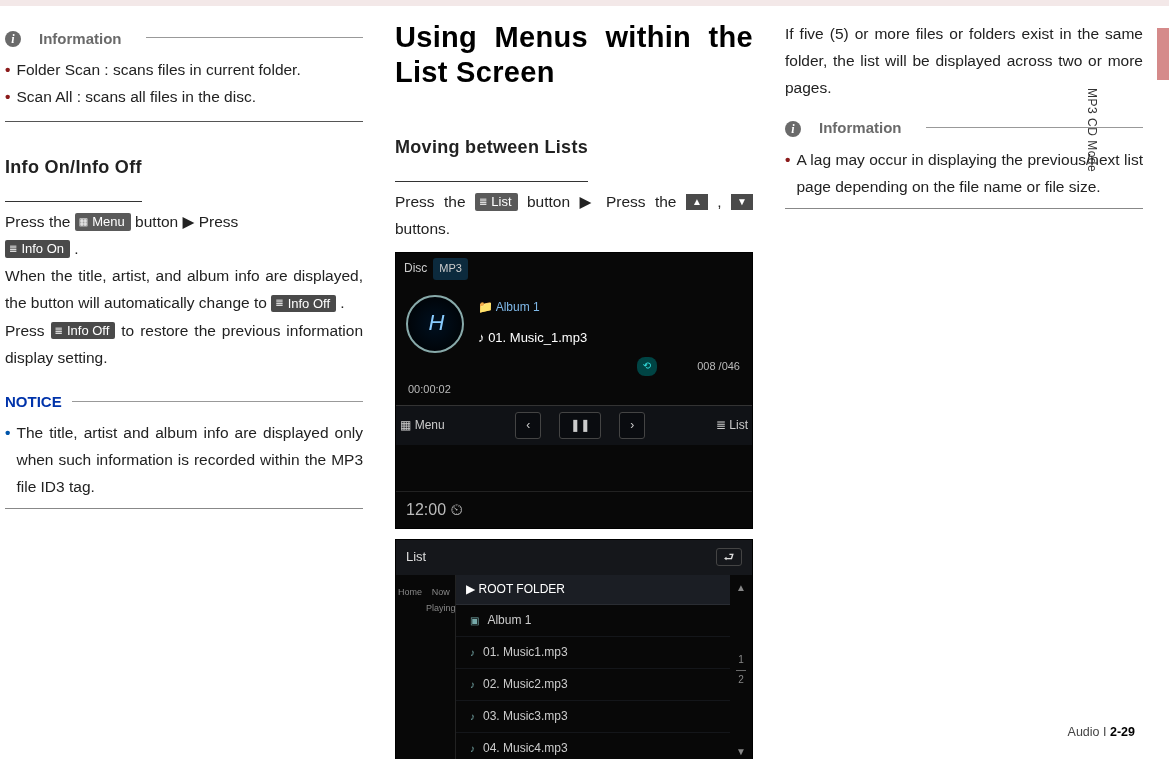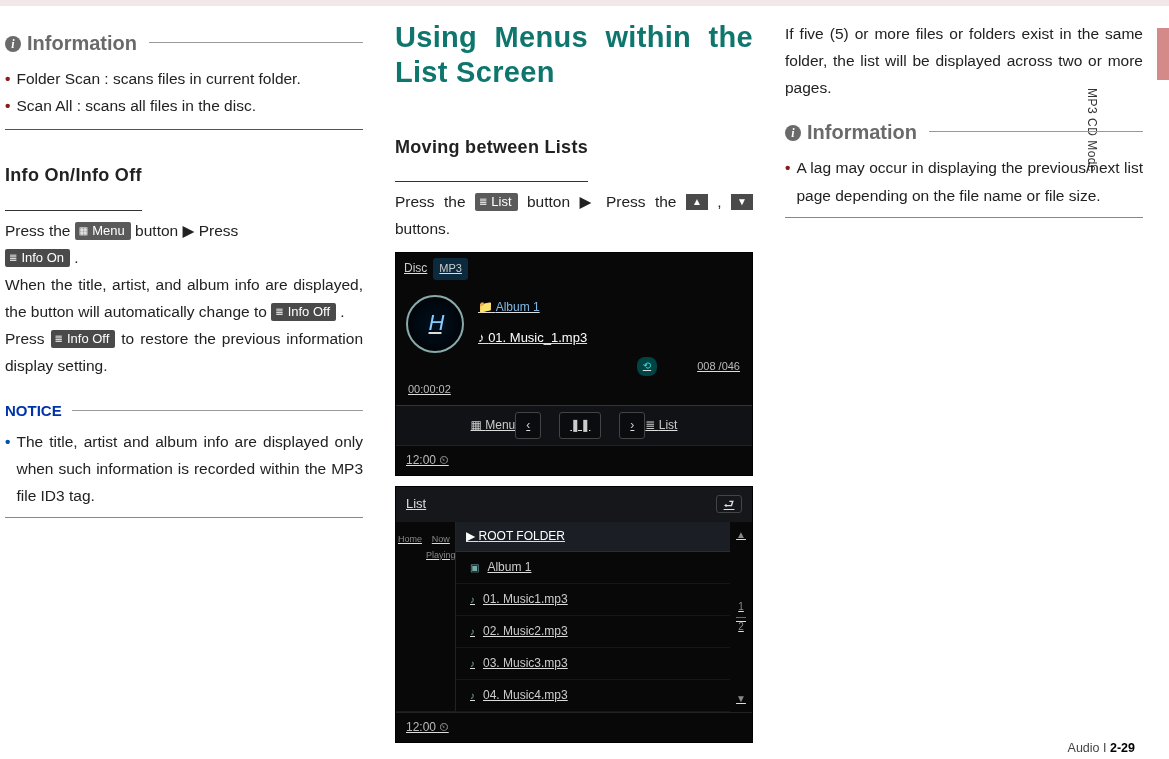--- a/index.html
+++ b/index.html
@@ -8,21 +8,21 @@
 
   .top-bar { position: absolute; top: 0; left: 0; width: 1169px; height: 6px; background: #f3e8e8; }
 
   .page { position: absolute; top: 20px; left: 5px; width: 1150px; display: flex; gap: 32px; }
   .col { width: 358px; font-size: 15.5px; line-height: 1.75; text-align: justify; }
 
   .side-tab { position: absolute; top: 28px; right: 0; width: 28px; height: 120px; }
   .side-tab .bar { position: absolute; top: 0; right: 0; width: 12px; height: 52px; background: #d58a8a; }
   .side-tab .txt { position: absolute; top: 60px; right: -40px; width: 110px; transform: rotate(90deg); transform-origin: left top; font-size: 12px; color: #333; letter-spacing: .5px; }
 
-  .info-head { display: flex; align-items: center; gap: 6px; color: #6a6a6a; font-weight: bold; font-size: 20px; margin-top: 6px; margin-bottom: 4px; }
+  .info-head { display: flex; align-items: center; gap: 18px; color: #6a6a6a; font-weight: bold; font-size: 15px; margin-top: 6px; margin-bottom: 4px; }
   .info-head .rule { flex: 1; border-bottom: 1px solid #999; margin-left: 6px; margin-bottom: 3px; }
   .i-circle { width: 16px; height: 16px; border-radius: 8px; background: #6a6a6a; color: #fff; font-style: italic; font-family: Georgia, serif; font-size: 12px; display: inline-flex; align-items: center; justify-content: center; line-height: 1; }
   .i-circle::before { content: "i"; }
 
   .bullet-line { display: flex; gap: 6px; }
   .bullet-dot { color: #8b1a1a; font-weight: bold; line-height: 1.75; }
   .bullet-dot.blue { color: #0055aa; }
   .bullet-text { flex: 1; }
 
   hr.sep { border: none; border-top: 1px solid #555; margin: 10px 0 14px; }
@@ -32,52 +32,52 @@
 
   .btn-chip { display: inline-flex; align-items: center; gap: 4px; background: #5a5a5a; color: #fff; font-size: 13px; padding: 1px 6px 1px 4px; border-radius: 2px; vertical-align: 2px; line-height: 1.2; }
   .btn-chip .mini-icon { font-size: 10px; line-height: 1; }
   .btn-chip.dark { background: #4a4a4a; }
 
   .tri-chip { display: inline-flex; align-items: center; justify-content: center; width: 22px; height: 16px; background: #4a4a4a; color: #fff; font-size: 10px; vertical-align: 2px; }
 
   .notice { color: #0033aa; font-weight: bold; font-size: 15px; display: flex; align-items: center; gap: 10px; margin-top: 18px; margin-bottom: 4px; }
   .notice .rule { flex: 1; border-bottom: 1px solid #999; }
 
-  .main-h { color: #0f766e; font-size: 29px; font-weight: 600; line-height: 1.2; letter-spacing: .3px; margin-bottom: 26px; }
+  .main-h { color: #000000; font-size: 29px; font-weight: 600; line-height: 1.2; letter-spacing: .3px; margin-bottom: 26px; }
 
   
-  .shot { width: 100%; background: #080808; color: #ddd; font-size: 12px; border: 1px solid #000; margin-top: 10px; text-decoration: underline; }
+  .shot { width: 100%; background: #080808; color: #ddd; font-size: 12px; border: 1px solid #000; margin-top: 10px; }
   .shot .hdr { display: flex; align-items: center; padding: 5px 8px; font-size: 12px; color: #ccc; }
   .shot .tag { background: #0c2a3d; border-radius: 3px; padding: 1px 6px; margin-left: 6px; font-size: 11px; }
   .shot .body1 { display: flex; align-items: center; padding: 10px 10px 4px; }
   .shot .logo { width: 58px; height: 58px; border: 2px solid #8aa; border-radius: 50%; display: flex; align-items: center; justify-content: center; color: #8cf; font-size: 22px; font-style: italic; letter-spacing: -3px; background: radial-gradient(circle,#001020,#000); }
   .shot .meta { margin-left: 14px; flex: 1; }
   .shot .meta .l1 { color: #7fb8e8; font-size: 12px; }
   .shot .meta .l2 { color: #fff; font-size: 13px; margin-top: 9px; }
   .shot .row2 { display: flex; justify-content: flex-end; padding: 0 12px 4px; color: #bbb; font-size: 11px; gap: 40px; }
   .shot .row2 .pill { background: #044; color: #3dd; border-radius: 8px; padding: 0 6px; font-size: 10px; }
   .shot .time { padding: 0 12px 6px; color: #bbb; font-size: 11px; }
-  .shot .ctl { display: flex; align-items: center; justify-content: center; background: #101216; border-top: 1px solid #333; padding: 6px 4px; font-size: 12px; color: #ccc; }
+  .shot .ctl { display: flex; align-items: center; justify-content: space-between; background: #101216; border-top: 1px solid #333; padding: 6px 4px; font-size: 12px; color: #ccc; }
   .shot .ctl .grp { display:flex; gap:18px; align-items:center; }
   .shot .ctl .bx { border:1px solid #444; padding: 2px 10px; border-radius:3px; background:#0a0c10; }
-  .shot .clock { padding: 4px 10px; font-size: 12px; color: #bbb; border-top:1px solid #222; }
+  .shot .clock { padding: 4px 10px; font-size: 16px; color: #bbb; border-top:1px solid #222;margin-top:46px; }
 
   .shot2 .top { display:flex; justify-content:space-between; align-items:center; padding:6px 10px; background:#15171b; font-size:13px; }
   .shot2 .top .back { border:1px solid #444; border-radius:3px; width:26px; height:18px; display:flex; align-items:center; justify-content:center; font-size:12px; }
   .shot2 .main { display:flex; }
   .shot2 .side { width:60px; display:flex; flex-direction:row; border-right:1px solid #222; }
   .shot2 .side div { font-size:9px; color:#888; text-align:center; padding:10px 2px; border-bottom:1px solid #1a1c20; }
   .shot2 .list { flex:1; }
   .shot2 .root { background:#1b1e24; padding:4px 10px; color:#fff; font-size:12px; border-bottom:1px solid #2a2d33; }
   .shot2 .item { padding:5px 14px; color:#ccc; font-size:12px; border-bottom:1px solid #14161a; display:flex; gap:8px; align-items:center; }
   .shot2 .item .ic { color:#7aa; font-size:10px; }
   .shot2 .scroll { width:22px; display:flex; flex-direction:column; justify-content:space-between; align-items:center; padding:4px 0; color:#888; font-size:10px; }
   .shot2 .scroll .frac { font-size:10px; line-height:1; text-align:center; }
 
-  .footer { position: absolute; bottom: 4px; right: 34px; font-size: 12.5px; color: #444; }
+  .footer { position: absolute; bottom: 20px; right: 34px; font-size: 12.5px; color: #444; }
   .footer b { color: #000; }
 </style>
 </head>
 <body>
 
 <div class="top-bar"></div>
 
 <div class="side-tab">
   <div class="bar"></div>
   <div class="txt">MP3 CD Mode</div>

